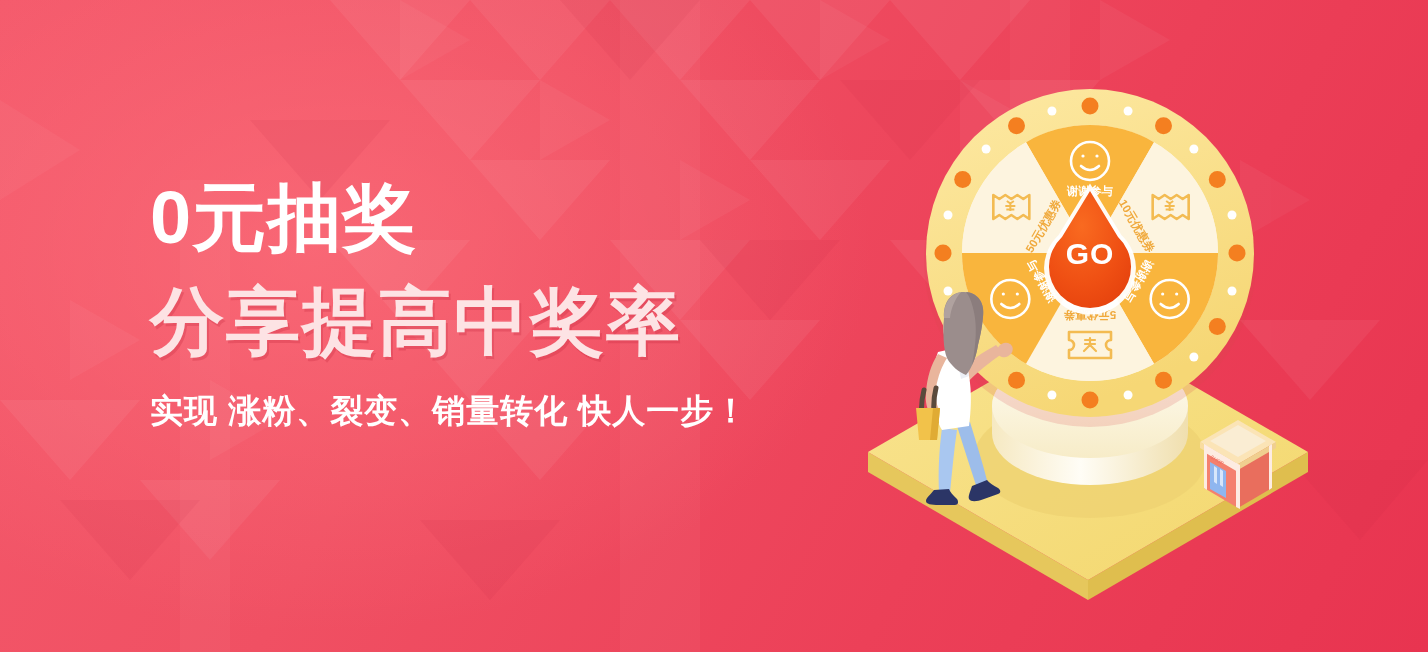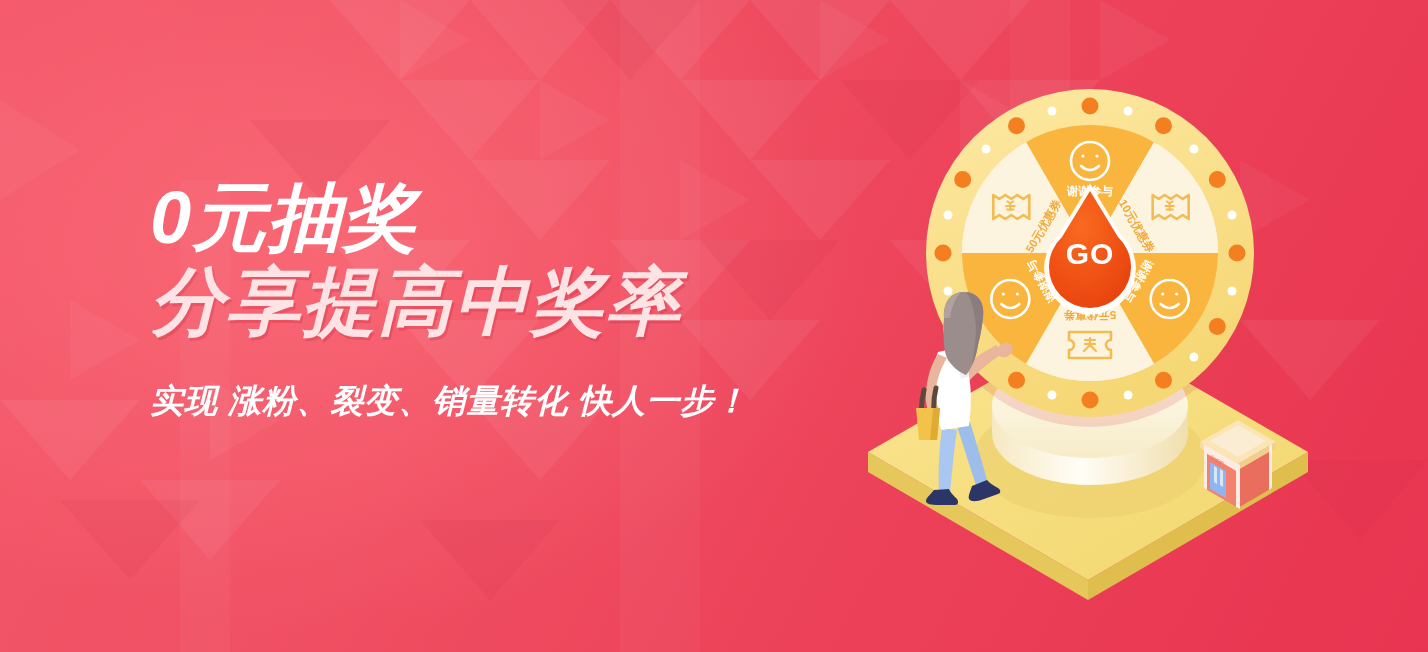--- a/index.html
+++ b/index.html
@@ -16,41 +16,41 @@
   }
 
   
   #bg-poly { position:absolute; inset:0; width:1428px; height:652px; }
 
   
   #copy {
     position:absolute;
     left:150px; top:176px;
     width:700px;
-    font-style:italic;
   }
   .title-1 {
     font-size:74px;
     line-height:84px;
     font-weight:bold;
     color:#ffffff;
     letter-spacing:1px;
     white-space:nowrap;
   }
   .title-2 {
     font-size:74px;
     line-height:84px;
     font-weight:bold;
     color:#fde3e4;
     letter-spacing:2px;
     white-space:nowrap;
+    margin-top:20px;
     text-shadow: 2px 3px 0 rgba(196,40,62,0.28);
   }
   .subtitle {
-    margin-top:36px;
+    margin-top:26px;
     font-size:33px;
     line-height:42px;
     font-weight:bold;
     color:#ffffff;
     letter-spacing:1px;
     white-space:nowrap;
   }
 
   
   #illustration {

